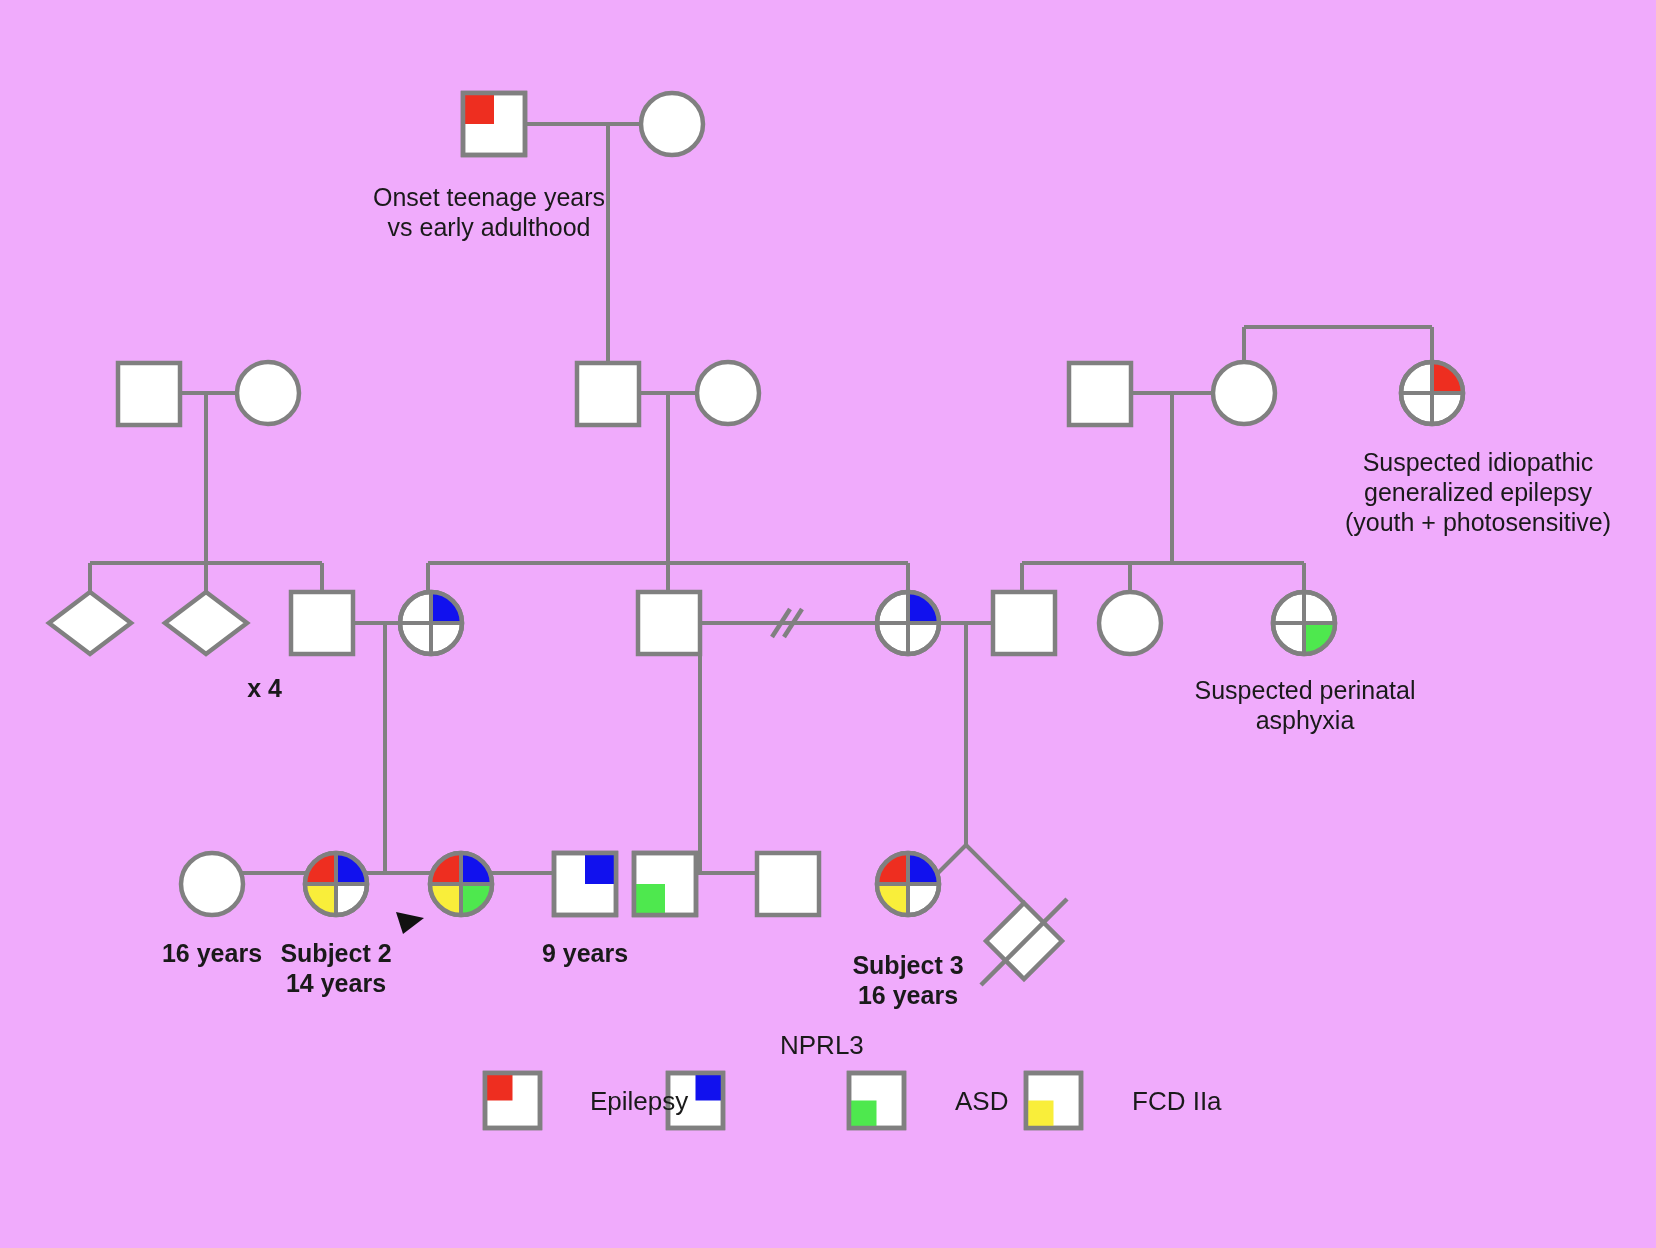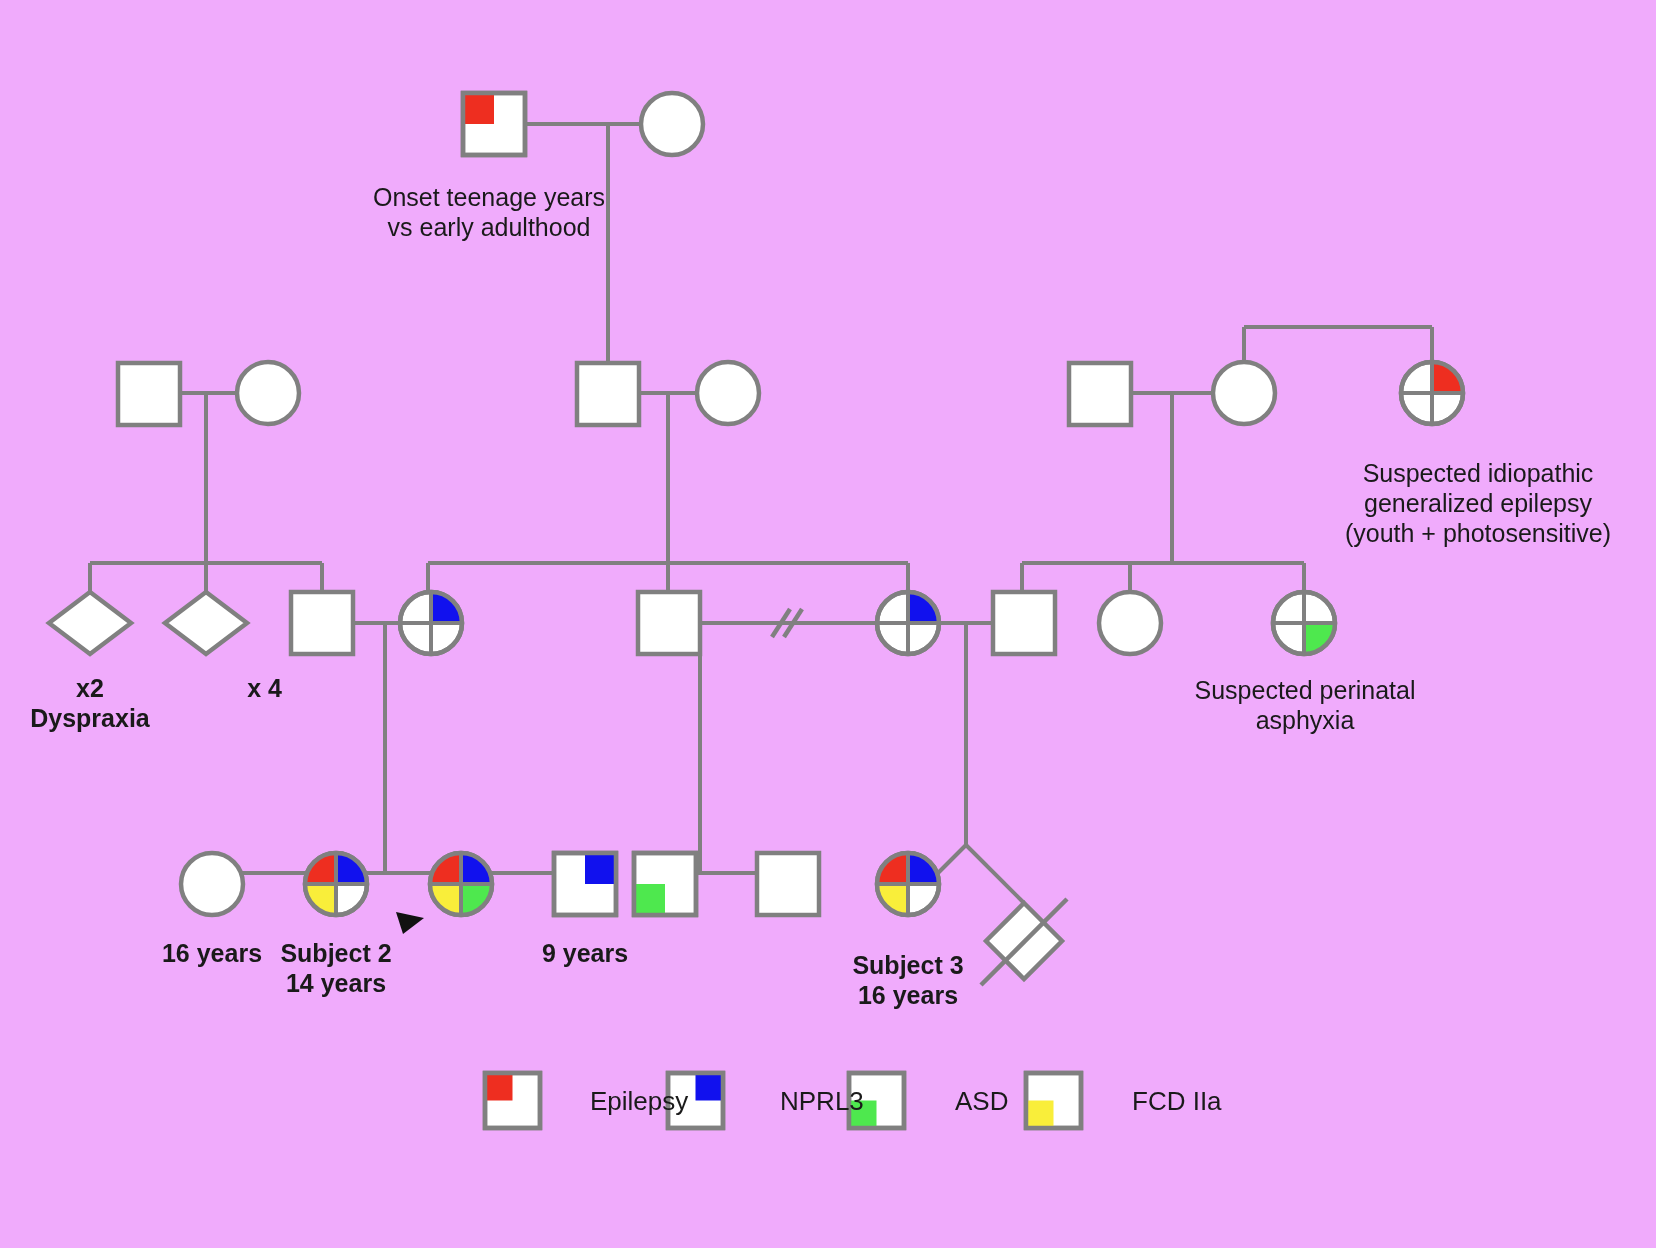--- a/index.html
+++ b/index.html
@@ -271,41 +271,39 @@
     <g>
       <rect class="sym" x="1026" y="1073" width="55" height="55"></rect>
       <rect class="qs" x="1026" y="1100.5" width="27.5" height="27.5" fill="#f9ee3a"></rect>
       <rect x="1026" y="1073" width="55" height="55" fill="none" stroke="#808080" stroke-width="4.5"></rect>
     </g>
   </svg>
 
   <div class="lbl" style="left:344px;top:182px;width:290px;">Onset teenage years
 vs early adulthood</div>
 
-  <div class="lbl" style="left:1300px;top:447px;width:356px;margin-top:11px;">Suspected idiopathic
+  <div class="lbl" style="left:1300px;top:447px;width:356px;">Suspected idiopathic
 generalized epilepsy
 (youth + photosensitive)</div>
 
   <div class="lbl" style="left:1160px;top:675px;width:290px;">Suspected perinatal
 asphyxia</div>
 
-  <div class="lbl b" style="left:5px;top:673px;width:170px;">x2
-Dyspraxia</div>
 
   <div class="lbl b" style="left:122px;top:673px;width:160px;text-align:right;">x 4</div>
 
   <div class="lbl b" style="left:127px;top:938px;width:170px;">16 years</div>
 
   <div class="lbl b" style="left:251px;top:938px;width:170px;">Subject 2
 14 years</div>
 
 
   <div class="lbl b" style="left:500px;top:938px;width:170px;">9 years</div>
 
   <div class="lbl b" style="left:823px;top:938px;width:170px;margin-top:12px;">Subject 3
 16 years</div>
 
   <div class="legend-text" style="left:590px;top:1086px;">Epilepsy</div>
-  <div class="legend-text" style="left:780px;top:1086px;">NPRL3</div>
+  <div class="legend-text" style="left:780px;top:1030px;">NPRL3</div>
   <div class="legend-text" style="left:955px;top:1086px;">ASD</div>
   <div class="legend-text" style="left:1132px;top:1086px;">FCD IIa</div>
 
 </div>
 
 </body></html>

